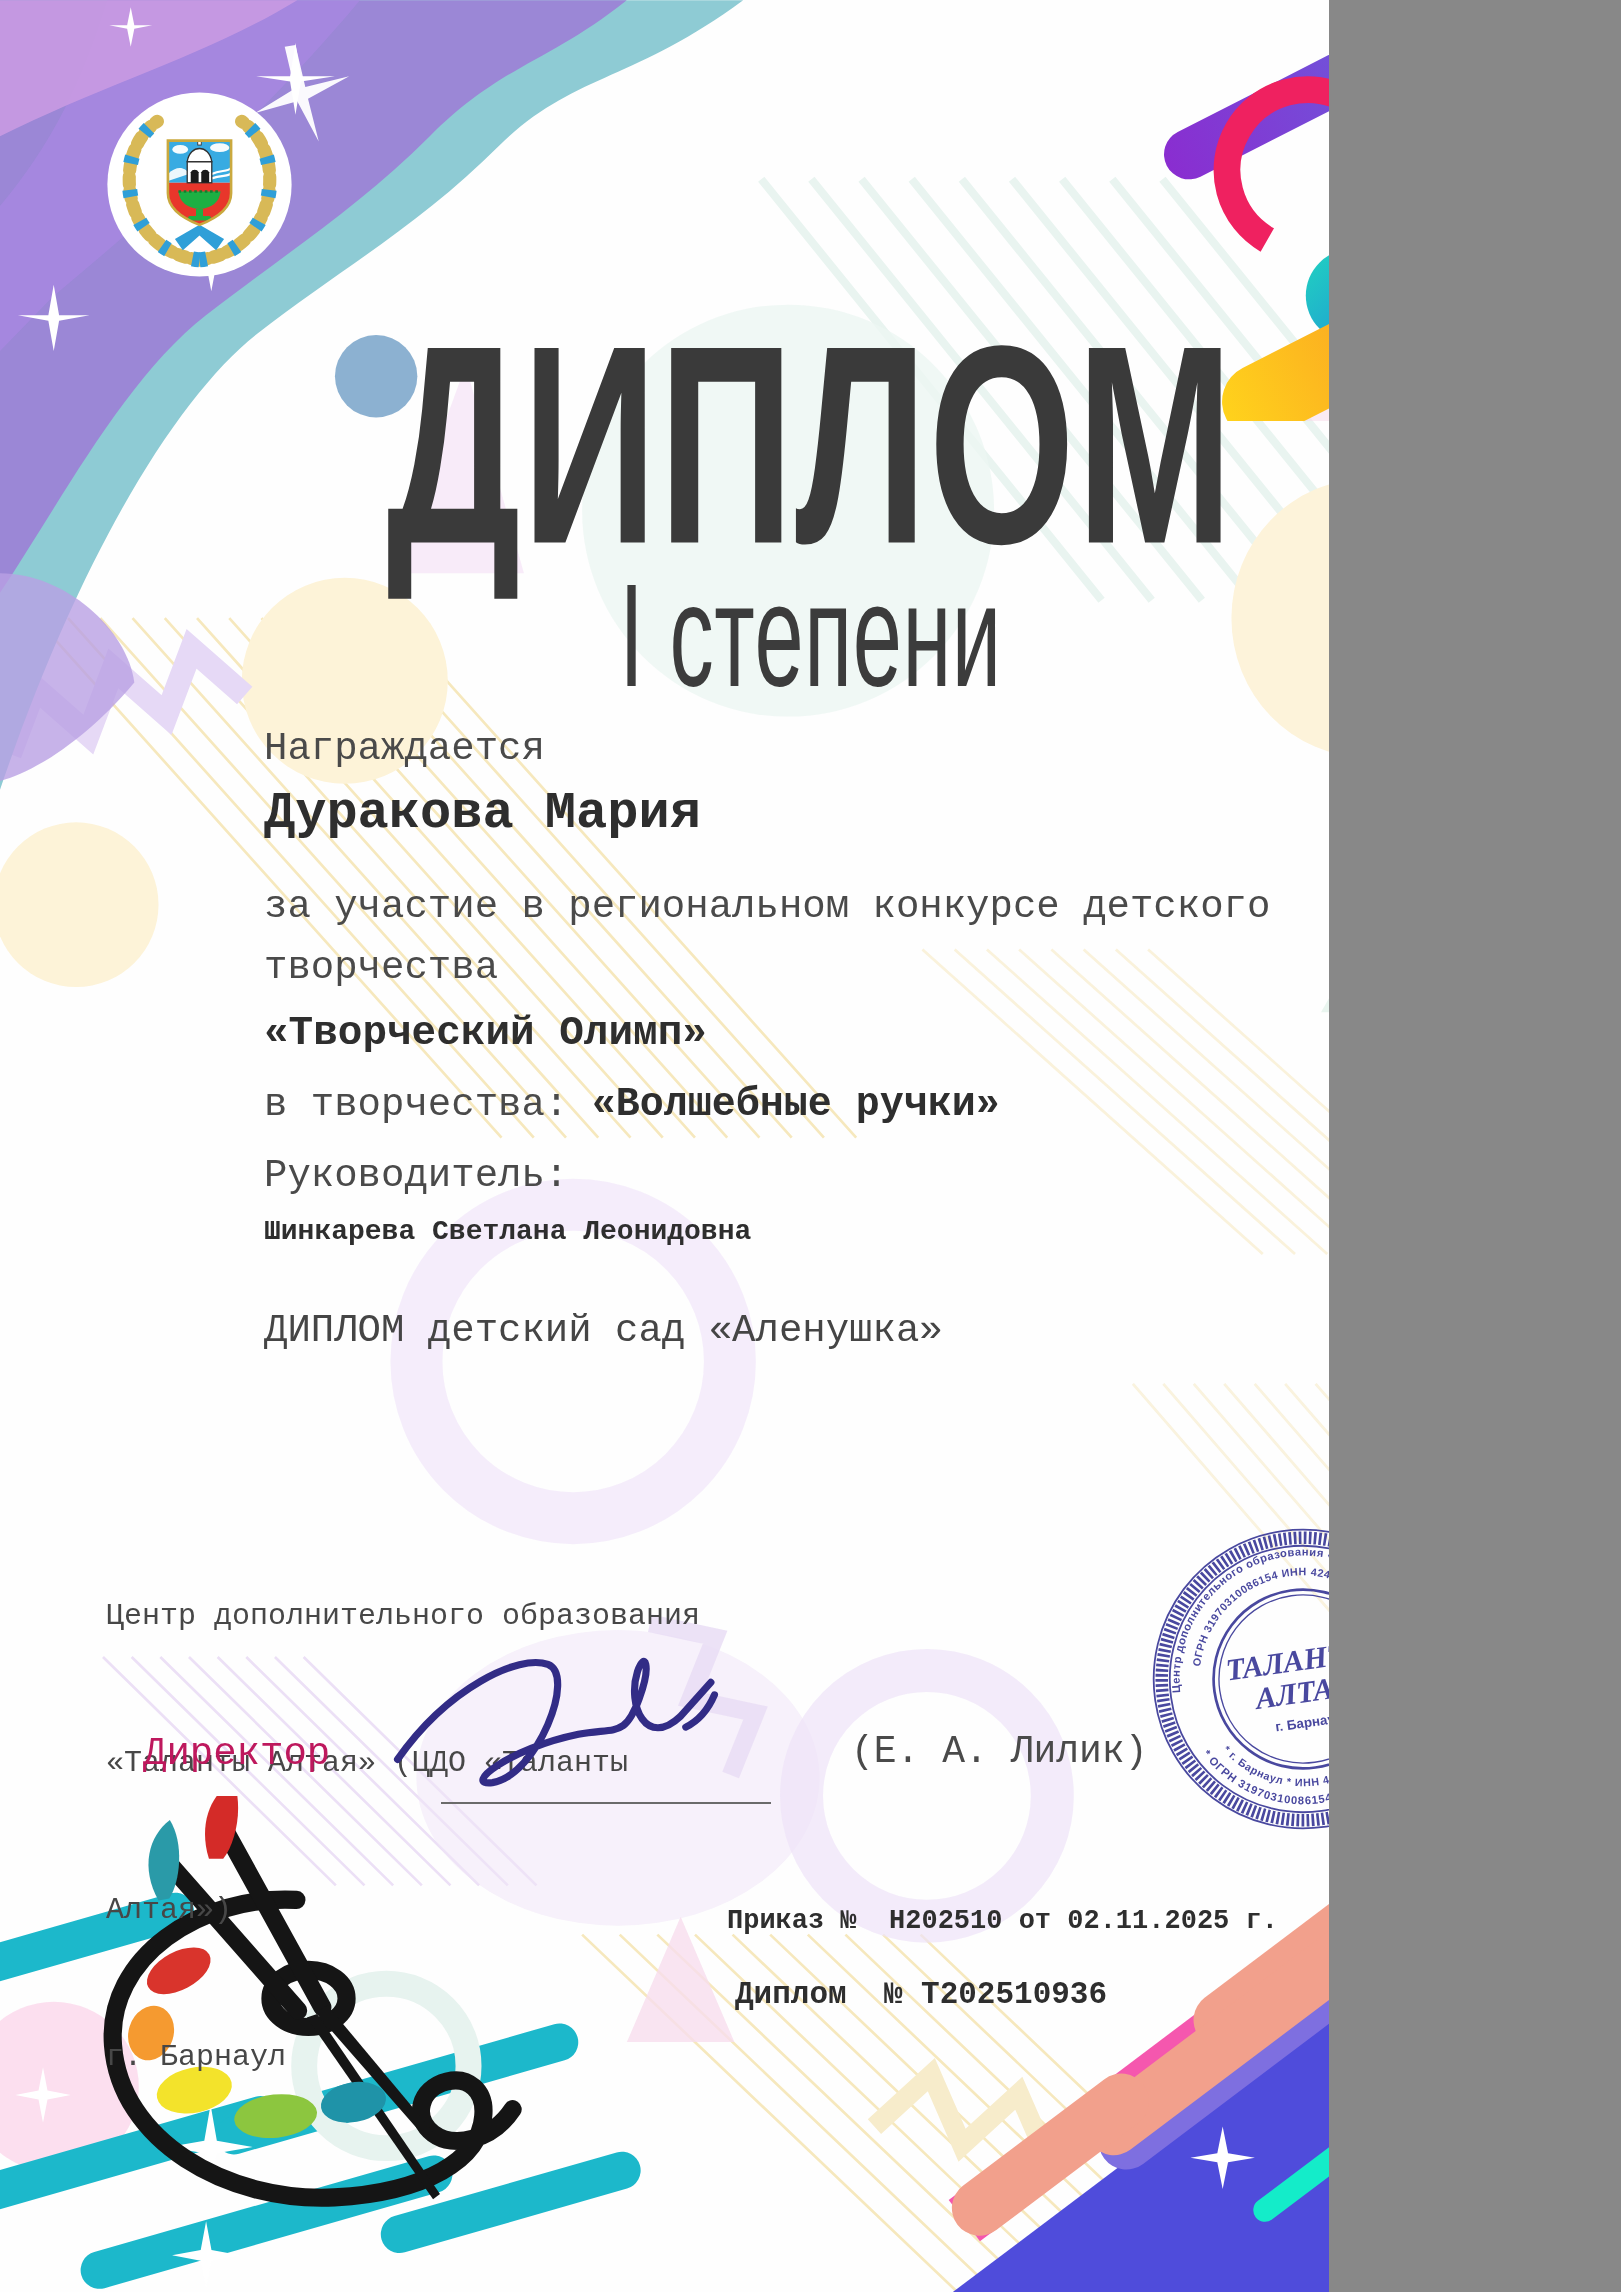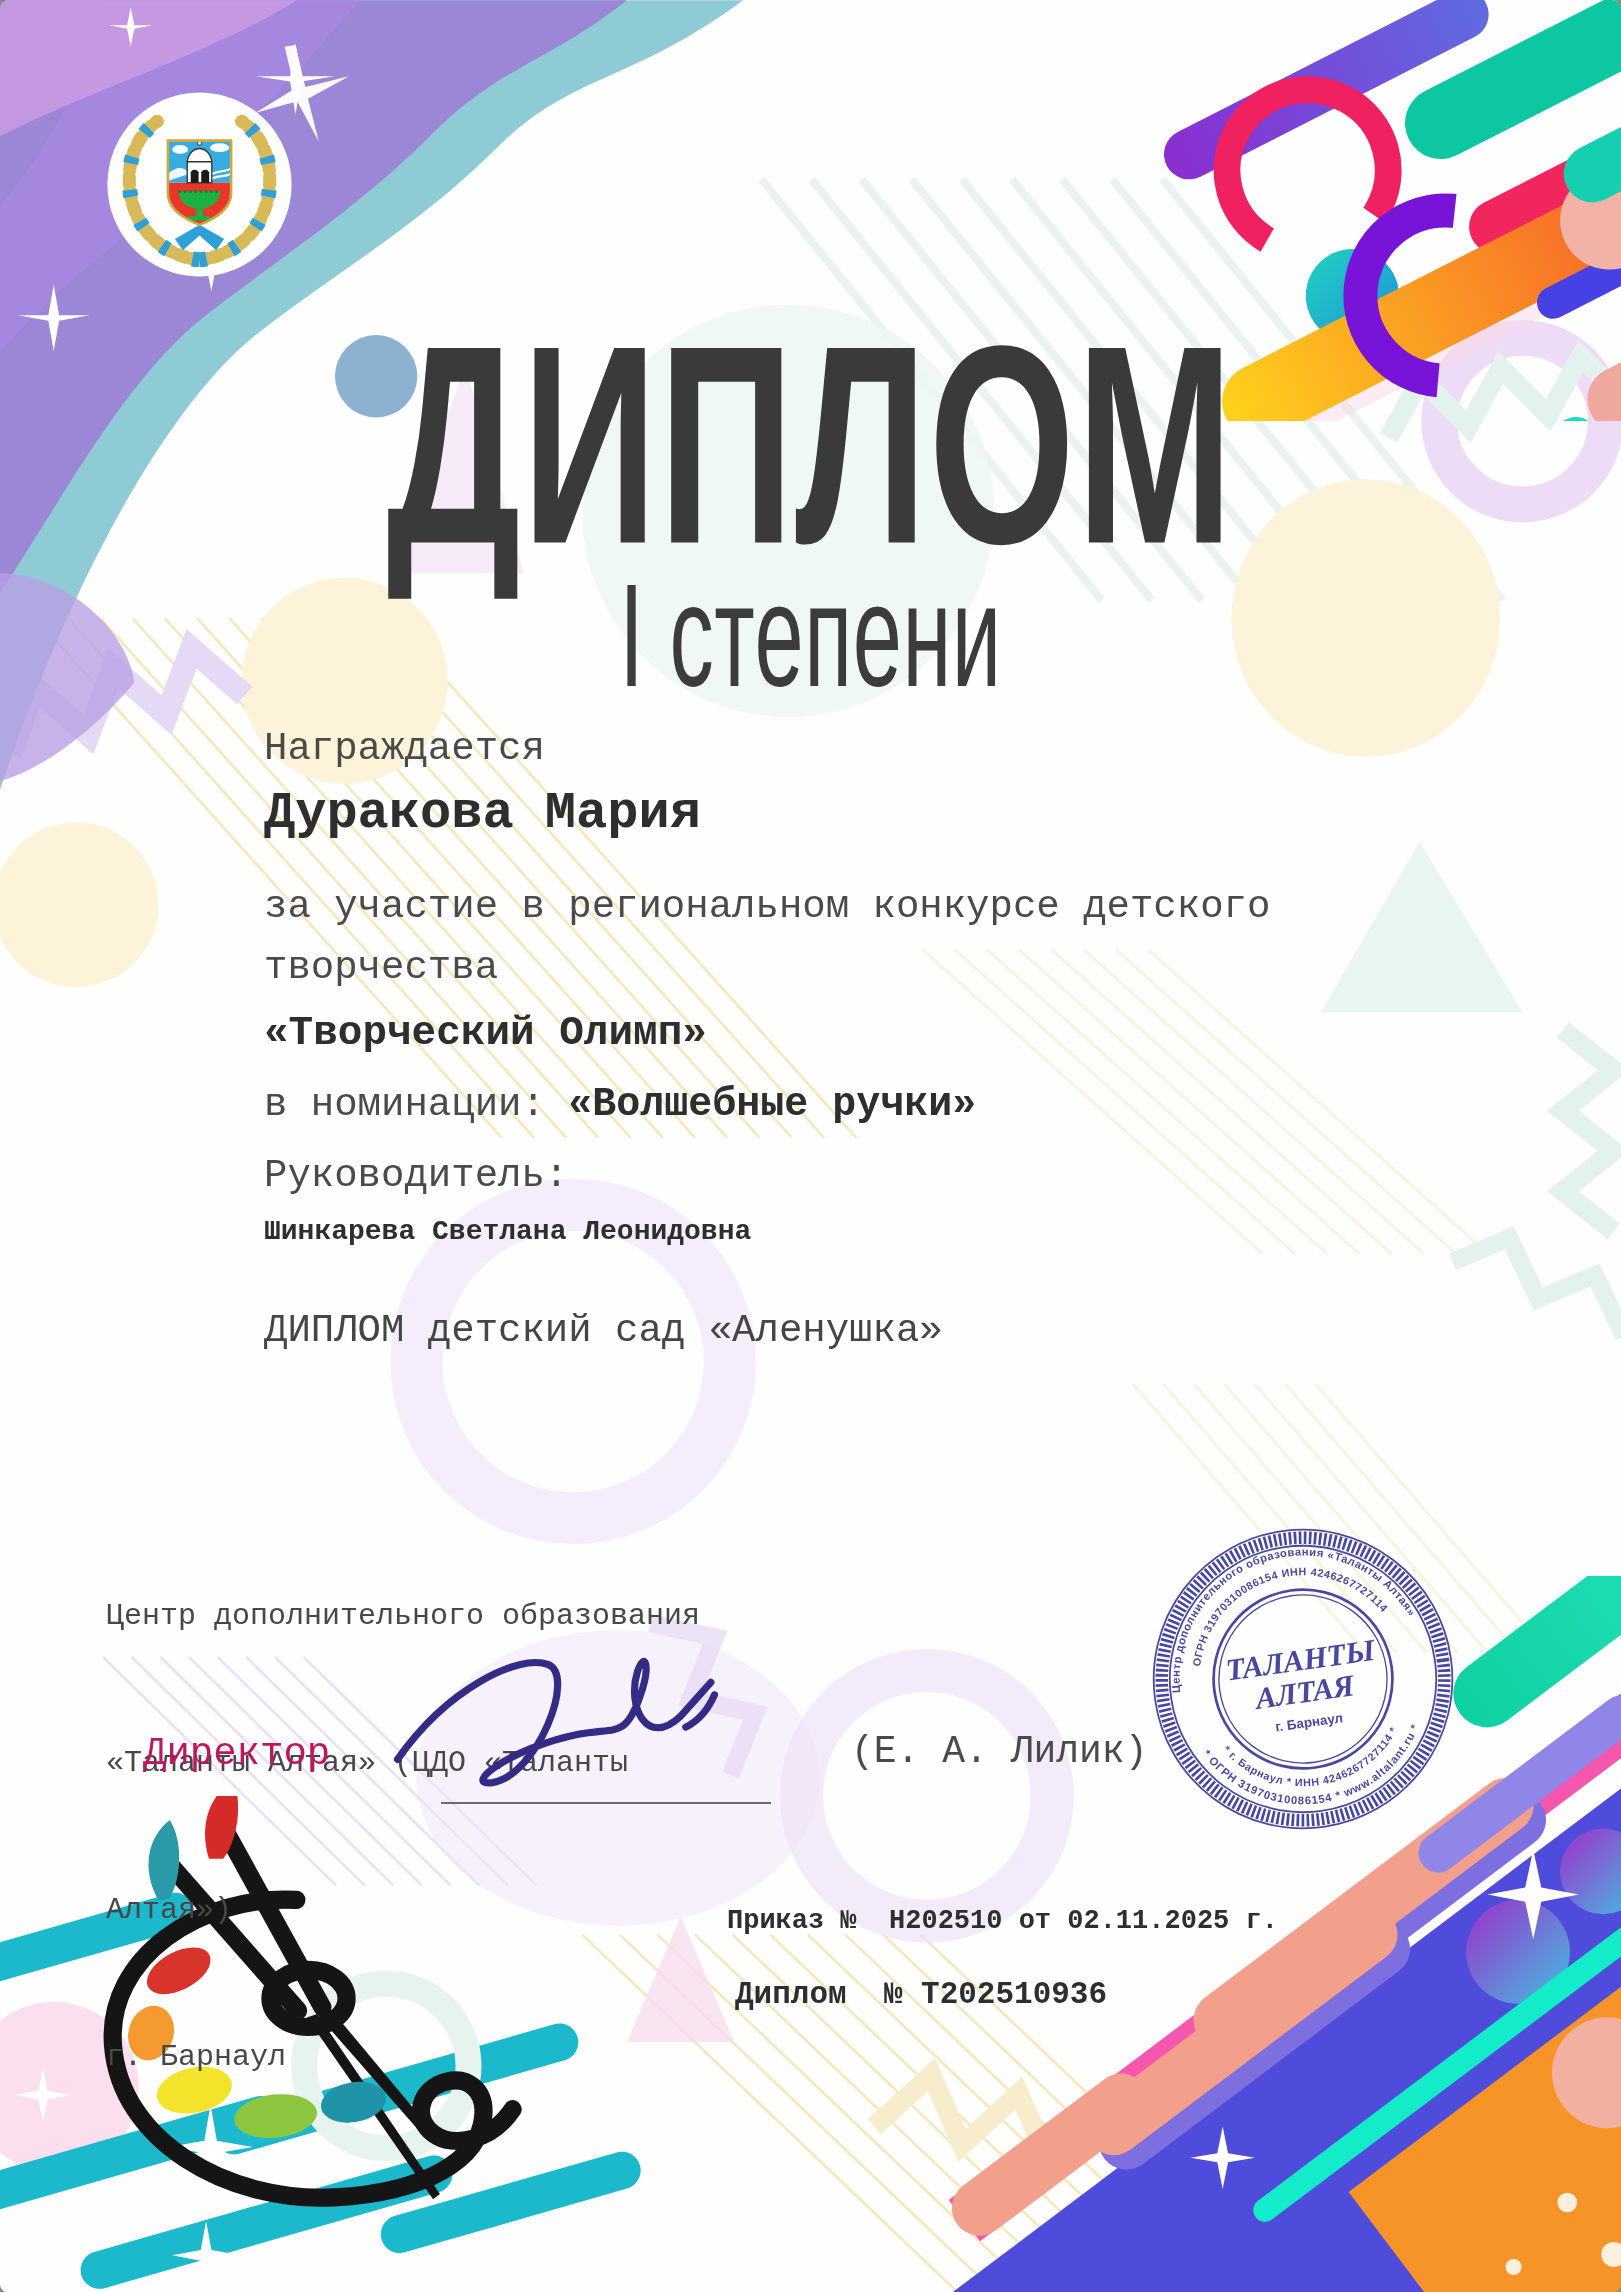--- a/index.html
+++ b/index.html
@@ -1,17 +1,17 @@
 <!DOCTYPE html>
 <html style="font-size:14.3px"><head>
 <meta charset="utf-8">
 <style>
   html,body{margin:0;padding:0;background:#888;}
-  #page{position:relative;width:1621px;height:2293px;background:#fefefe;overflow:hidden;
-        font-family:"Liberation Sans",sans-serif;border-radius:9px;}
+  #page{position:relative;width:1329px;height:2293px;background:#fefefe;overflow:hidden;
+        font-family:"Liberation Sans",sans-serif;}
   .abs{position:absolute;}
   .mono{font-family:"Liberation Mono",monospace;color:#3d3d3d;white-space:pre;}
   .b{font-weight:bold;color:#2e2e2e;}
   .ctr{left:264px;width:1111px;text-align:left;}
   .title{left:0;width:1621px;text-align:center;top:303px;font-size:269px;line-height:1;
          font-weight:bold;color:#3a3a3a;transform:scale(0.70,1.05);transform-origin:50% 0;
          letter-spacing:1.8px;}
   .degree{left:0;width:1621px;text-align:center;top:562px;font-size:134px;line-height:1;
           font-weight:400;color:#3c3c3c;transform:scale(0.66,1.10);transform-origin:50% 0;
           letter-spacing:0.9px;}
@@ -258,21 +258,21 @@
   </svg>
 
   <div class="abs title">ДИПЛОМ</div>
   <div class="abs degree">I степени</div>
 
   <div class="abs mono ctr" style="top:727px;font-size:39px;color:#4a4a4a">Награждается</div>
   <div class="abs mono ctr" style="top:885px;font-size:39px;color:#4a4a4a">за участие в региональном конкурсе детского</div>
   <div class="abs mono ctr b" style="top:784px;font-size:52px">Дуракова Мария</div>
   <div class="abs mono ctr" style="top:946px;font-size:39px;color:#4a4a4a">творчества</div>
   <div class="abs mono ctr b" style="top:1010px;font-size:41px">«Творческий Олимп»</div>
-  <div class="abs mono ctr" style="top:1082px;font-size:39px;color:#4a4a4a"><span>в номинации:</span> <span class="b" style="font-size:40px">«Волшебные ручки»</span></div>
+  <div class="abs mono ctr" style="top:1082px;font-size:39px;color:#4a4a4a"><span>в творчества:</span> <span class="b" style="font-size:40px">«Волшебные ручки»</span></div>
   <div class="abs mono ctr" style="top:1154px;font-size:39px;color:#4a4a4a">Руководитель:</div>
   <div class="abs mono ctr b" style="top:1216px;font-size:28px">Шинкарева Светлана Леонидовна</div>
   <div class="abs mono ctr" style="top:1309px;font-size:39px;color:#454545">ДИПЛОМ детский сад «Аленушка»</div>
 
   <div class="abs mono" style="left:106px;top:1494px;font-size:30px;line-height:49px;color:#474747">
     <div>Центр дополнительного образования</div>
     <div>«Таланты Алтая» (ЦДО «Таланты</div>
     <div>Алтая»)</div>
     <div>г. Барнаул</div>
   </div>

